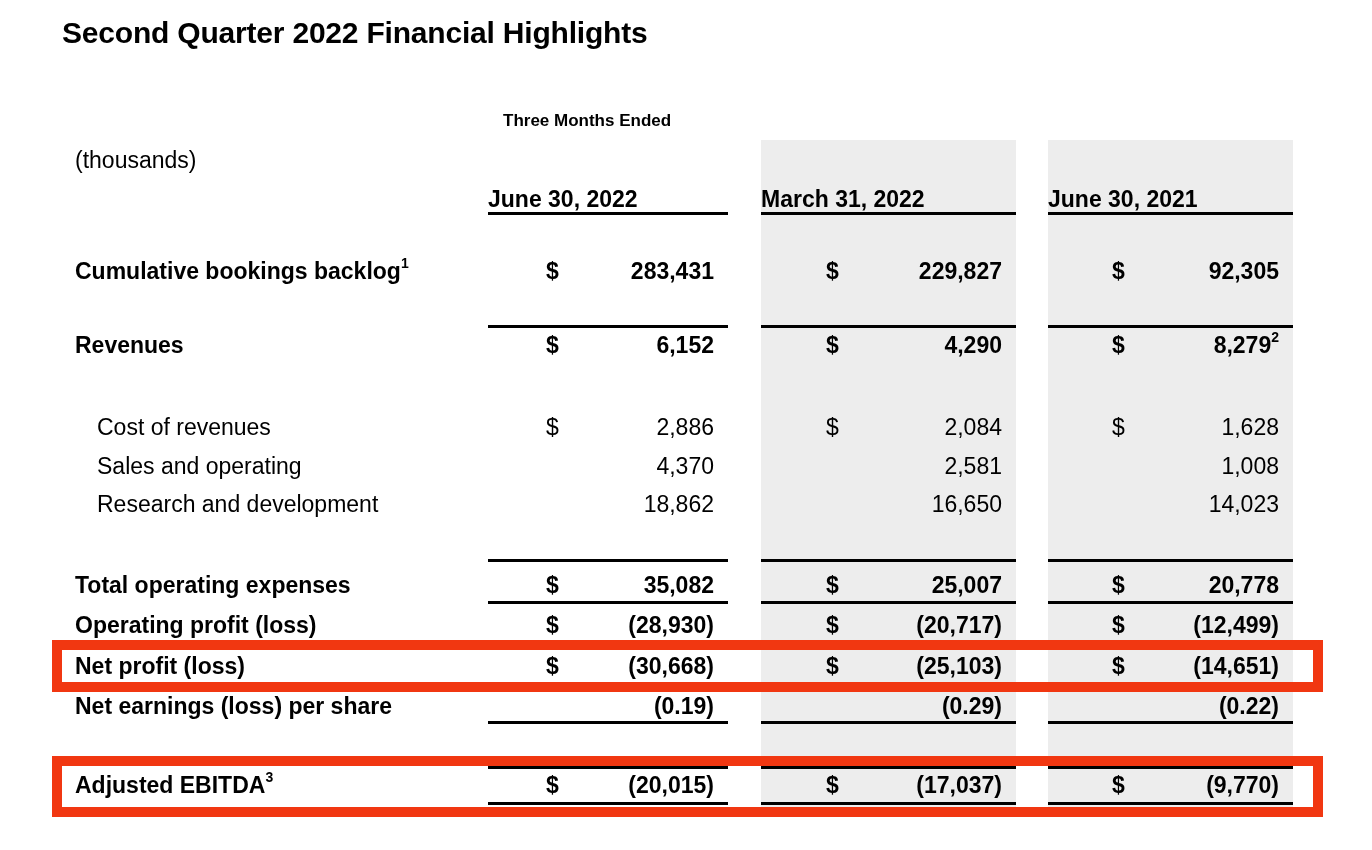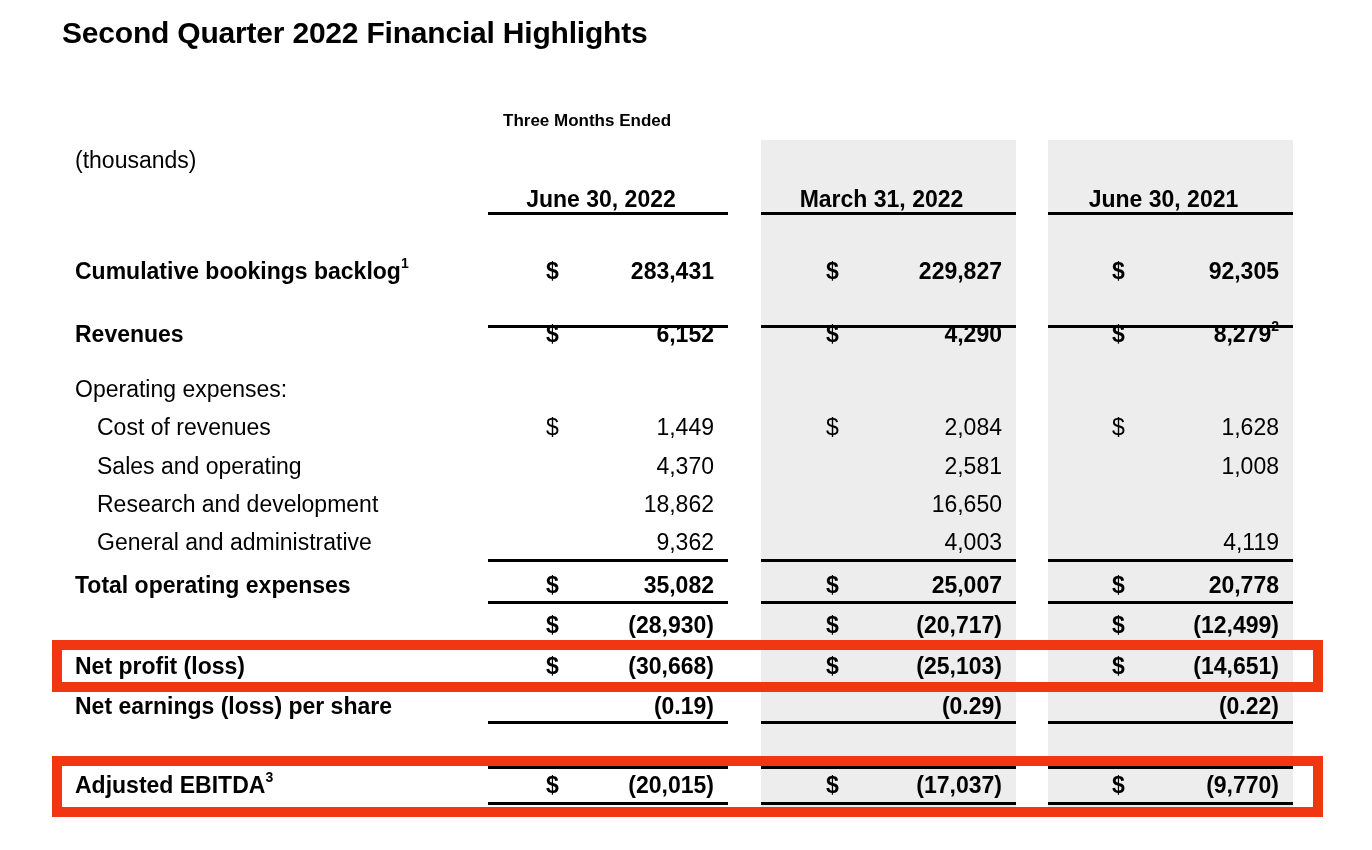--- a/index.html
+++ b/index.html
@@ -14,21 +14,21 @@
   .units-note{left:75px;top:147px;font-size:23px;white-space:nowrap;}
   
   .shade{top:140px;height:672px;background:var(--column-shade,#EDEDED);z-index:0;}
   .shade.s2{left:761px;width:255px;}
   .shade.s3{left:1048px;width:245px;}
   
   .c1{left:488px;width:240px;}
   .c2{left:761px;width:255px;}
   .c3{left:1048px;width:245px;}
   
-  .col-head{top:186px;height:26px;font-size:23px;font-weight:bold;text-align:center;
+  .col-head{top:186px;height:26px;font-size:23px;font-weight:bold;text-align:left;
             padding-right:14px;box-sizing:border-box;line-height:26px;z-index:2;}
   
   .rule{height:3px;background:var(--rule-black,#000);z-index:2;}
   
   .row{left:0;width:1372px;height:26px;font-size:23px;line-height:26px;z-index:2;}
   .row.bold{font-weight:bold;text-align:center;}
   .lbl{position:absolute;left:75px;top:0;white-space:nowrap;}
   .lbl.ind{left:97px;}
   .cell{position:absolute;top:0;height:26px;}
   .d{position:absolute;top:0;}
@@ -93,45 +93,42 @@
     <div class="cell c2">
         <span class="d">$</span>
         <span class="vwrap"><span>229,827</span></span>
       </div>
     <div class="cell c3">
         <span class="d">$</span>
         <span class="vwrap"><span>92,305</span></span>
       </div>
   </div>
 
-  <div class="abs row bold" style="top:321px">
+  <div class="abs row bold" style="top:332px">
     <div class="lbl"><span>Revenues</span></div>
     <div class="cell c1">
         <span class="d">$</span>
         <span class="vwrap"><span>6,152</span></span>
       </div>
     <div class="cell c2">
         <span class="d">$</span>
         <span class="vwrap"><span>4,290</span></span>
       </div>
     <div class="cell c3">
         <span class="d">$</span>
         <span class="vwrap"><span>8,279</span><sup>2</sup></span>
       </div>
   </div>
 
-  <div class="abs row" style="top:376px">
-    <div class="lbl"><span>Operating expenses:</span></div>
-  </div>
 
   <div class="abs row" style="top:414px">
     <div class="lbl ind"><span>Cost of revenues</span></div>
     <div class="cell c1">
         <span class="d">$</span>
-        <span class="vwrap"><span>1,449</span></span>
+        <span class="vwrap"><span>2,886</span></span>
       </div>
     <div class="cell c2">
         <span class="d">$</span>
         <span class="vwrap"><span>2,084</span></span>
       </div>
     <div class="cell c3">
         <span class="d">$</span>
         <span class="vwrap"><span>1,628</span></span>
       </div>
   </div>
@@ -150,52 +147,44 @@
   </div>
 
   <div class="abs row" style="top:491px">
     <div class="lbl ind"><span>Research and development</span></div>
     <div class="cell c1">
         <span class="vwrap"><span>18,862</span></span>
       </div>
     <div class="cell c2">
         <span class="vwrap"><span>16,650</span></span>
       </div>
-  </div>
-
-  <div class="abs row" style="top:529px">
-    <div class="lbl ind"><span>General and administrative</span></div>
-    <div class="cell c1">
-        <span class="vwrap"><span>9,362</span></span>
-      </div>
-    <div class="cell c2">
-        <span class="vwrap"><span>4,003</span></span>
-      </div>
-    <div class="cell c3">
-        <span class="vwrap"><span>4,119</span></span>
-      </div>
-  </div>
+    <div class="cell c3">
+        <span class="vwrap"><span>14,023</span></span>
+      </div>
+  </div>
+
 
   <div class="abs row bold" style="top:572px">
     <div class="lbl"><span>Total operating expenses</span></div>
     <div class="cell c1">
         <span class="d">$</span>
         <span class="vwrap"><span>35,082</span></span>
       </div>
     <div class="cell c2">
         <span class="d">$</span>
         <span class="vwrap"><span>25,007</span></span>
       </div>
     <div class="cell c3">
         <span class="d">$</span>
         <span class="vwrap"><span>20,778</span></span>
       </div>
   </div>
 
   <div class="abs row bold" style="top:612px">
+    <div class="lbl"><span>Operating profit (loss)</span></div>
     <div class="cell c1">
         <span class="d">$</span>
         <span class="vwrap"><span>(28,930)</span></span>
       </div>
     <div class="cell c2">
         <span class="d">$</span>
         <span class="vwrap"><span>(20,717)</span></span>
       </div>
     <div class="cell c3">
         <span class="d">$</span>

